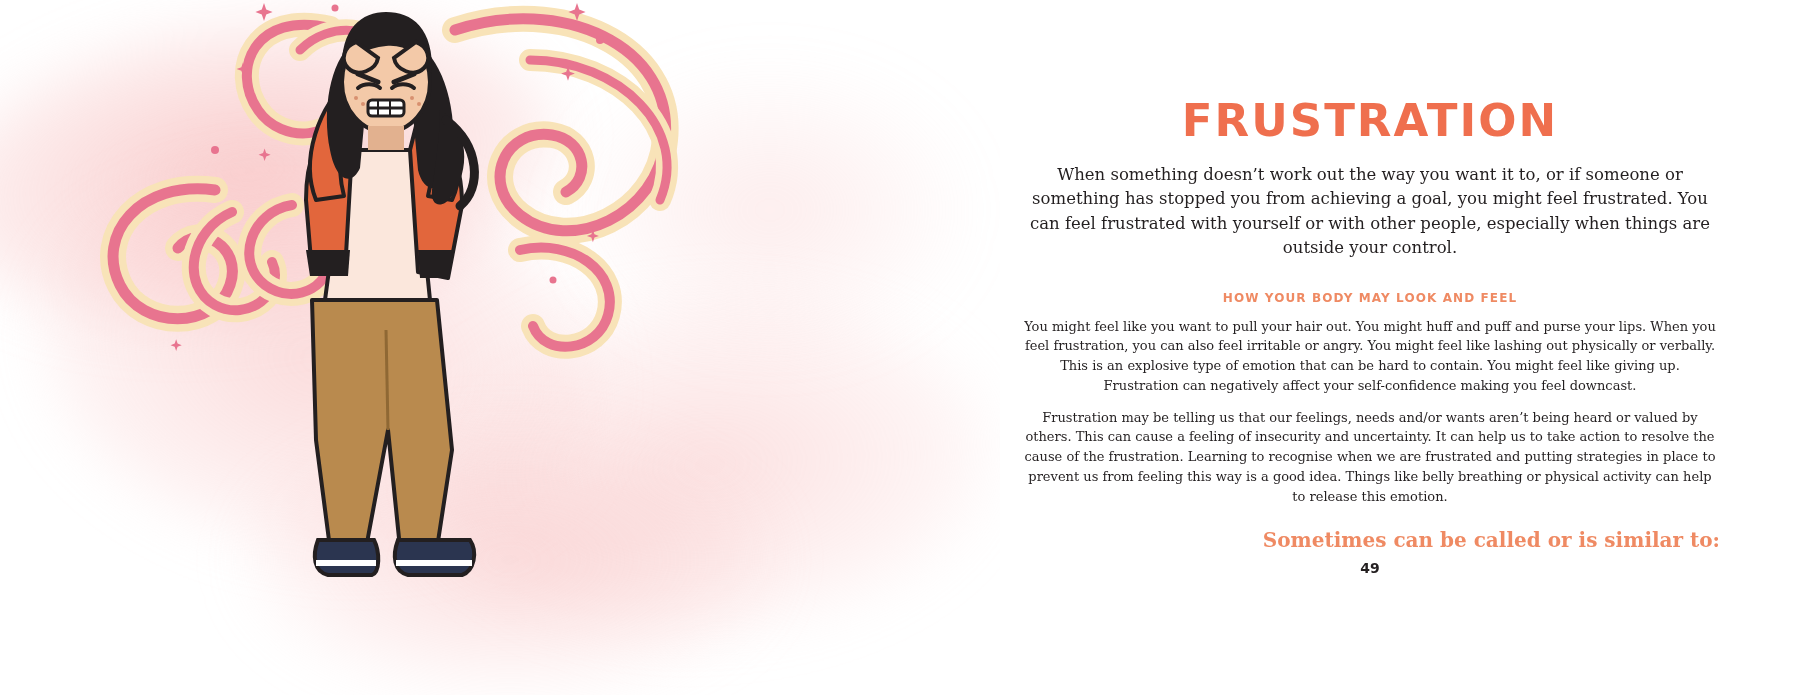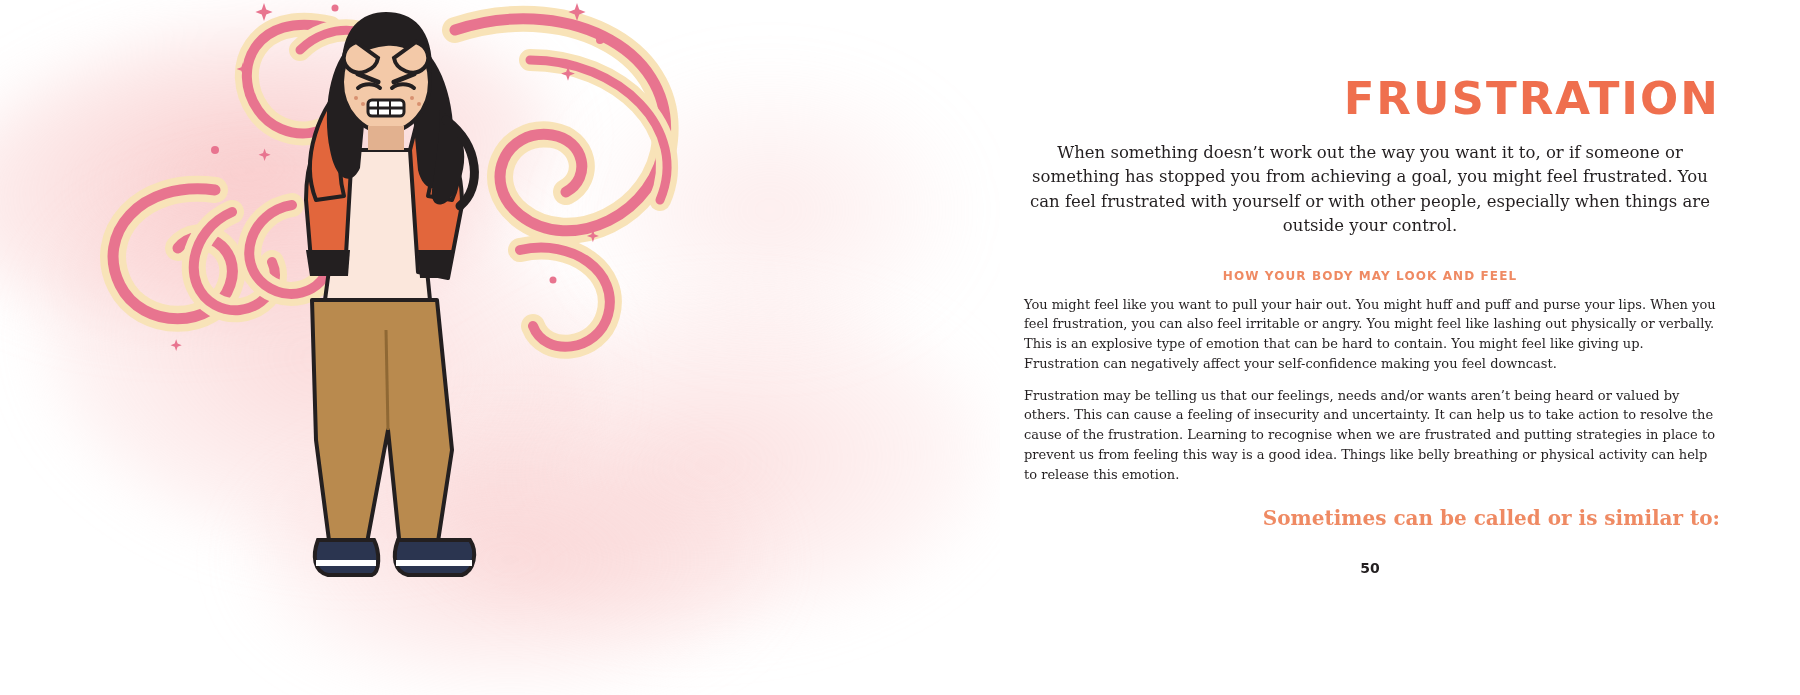--- a/index.html
+++ b/index.html
@@ -62,22 +62,22 @@
   .figure-svg { position: absolute; left: 0; top: 0; }
 
   
   .content {
     position: absolute;
     left: 1020px; top: 0;
     width: 700px;
     height: 695px;
   }
   .title {
-    margin-top: 76px;
-    text-align: right;
+    margin-top: 98px;
+    text-align: center;
     font-family: "DejaVu Sans", sans-serif;
     font-weight: bold;
     font-size: 45px;
     letter-spacing: 2px;
     color: #ef6f4e;
     line-height: 1;
   }
   .intro {
     margin-top: 20px;
     text-align: center;
@@ -92,20 +92,21 @@
     text-align: center;
     font-family: "DejaVu Sans", sans-serif;
     font-weight: bold;
     font-size: 12px;
     letter-spacing: 1.1px;
     color: #ef8a63;
   }
   .section-head.second { margin-top: 28px; }
   .body-text {
     margin-top: 12px;
+    text-align: center;
     font-family: "DejaVu Serif", serif;
     font-size: 13px;
     line-height: 1.52;
     color: #231f20;
     padding: 0 4px;
   }
   .similar-head {
     margin-top: 22px;
     text-align: right;
     font-family: "DejaVu Serif", serif;
@@ -253,16 +254,16 @@
 
     <p class="intro">When something doesn’t work out the way you want it to, or if someone or something has stopped you from achieving a goal, you might feel frustrated. You can feel frustrated with yourself or with other people, especially when things are outside your control.</p>
 
     <h2 class="section-head">HOW YOUR BODY MAY LOOK AND FEEL</h2>
     <p class="body-text">You might feel like you want to pull your hair out. You might huff and puff and purse your lips. When you feel frustration, you can also feel irritable or angry. You might feel like lashing out physically or verbally. This is an explosive type of emotion that can be hard to contain. You might feel like giving up. Frustration can negatively affect your self-confidence making you feel downcast.</p>
 
     <p class="body-text">Frustration may be telling us that our feelings, needs and/or wants aren’t being heard or valued by others. This can cause a feeling of insecurity and uncertainty. It can help us to take action to resolve the cause of the frustration. Learning to recognise when we are frustrated and putting strategies in place to prevent us from feeling this way is a good idea. Things like belly breathing or physical activity can help to release this emotion.</p>
 
     <h3 class="similar-head">Sometimes can be called or is similar to:</h3>
 
-    <div class="page-number">50</div>
+    <div class="page-number">49</div>
   </div>
 
 </div>
 
 </body></html>

